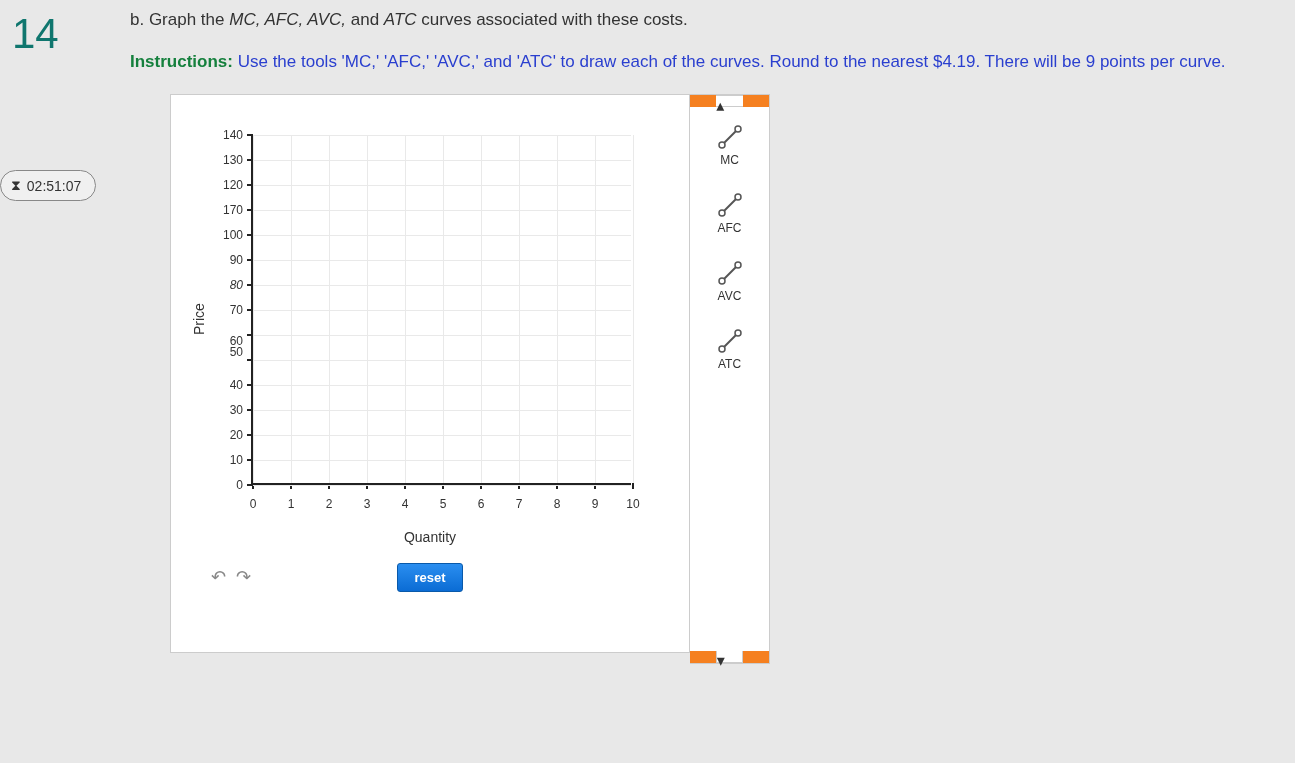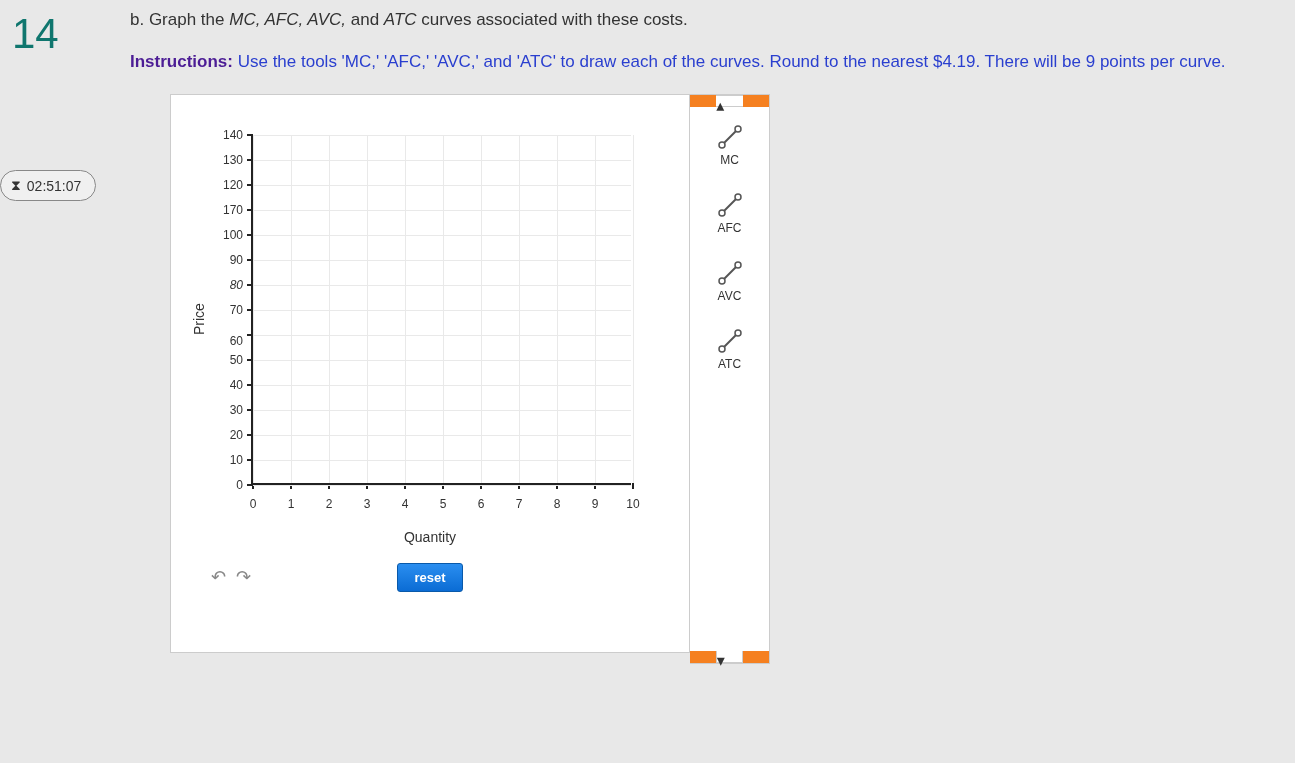--- a/index.html
+++ b/index.html
@@ -44,21 +44,21 @@
     color: #333;
     margin-bottom: 20px;
   }
   .italic { font-style: italic; }
   .instructions {
     font-size: 17px;
     color: #2a3fcf;
     margin-bottom: 20px;
     line-height: 1.4;
   }
-  .instr-label { font-weight: 600; color: #4c1d95; }
+  .instr-label { font-weight: 600; color: #15803d; }
 
   .graph-wrapper {
     display: flex;
     align-items: flex-start;
     gap: 0;
     margin-left: 40px;
   }
   .graph-panel {
     background: #fff;
     border: 1px solid #ccc;
@@ -235,21 +235,21 @@
           <div class="tick-y" style="top: 299px;"></div>
           <div class="ylabel" style="top: 300px;">20</div>
           <div class="grid-h" style="top: 275px;"></div>
           <div class="tick-y" style="top: 274px;"></div>
           <div class="ylabel" style="top: 275px;">30</div>
           <div class="grid-h" style="top: 250px;"></div>
           <div class="tick-y" style="top: 249px;"></div>
           <div class="ylabel" style="top: 250px;">40</div>
           <div class="grid-h" style="top: 225px;"></div>
           <div class="tick-y" style="top: 224px;"></div>
-          <div class="ylabel" style="top: 225px;">50</div>
+          <div class="ylabel" style="top: 217px;">50</div>
           <div class="grid-h" style="top: 200px;"></div>
           <div class="tick-y" style="top: 199px;"></div>
           <div class="ylabel" style="top: 200px; margin-top: 6px;">60</div>
           <div class="grid-h" style="top: 175px;"></div>
           <div class="tick-y" style="top: 174px;"></div>
           <div class="ylabel" style="top: 175px;">70</div>
           <div class="grid-h" style="top: 150px;"></div>
           <div class="tick-y" style="top: 149px;"></div>
           <div class="ylabel" style="top: 150px; font-style: italic;">80</div>
           <div class="grid-h" style="top: 125px;"></div>

